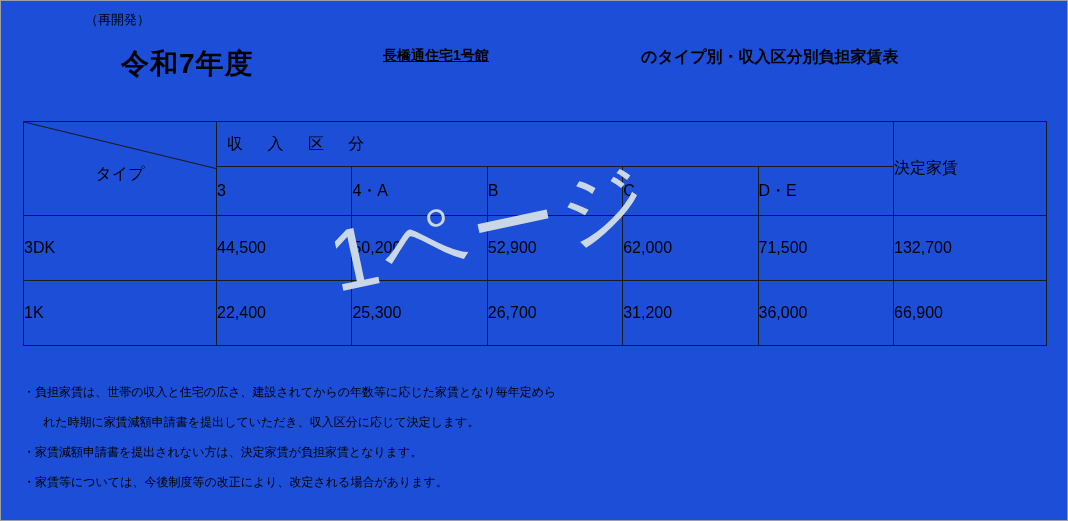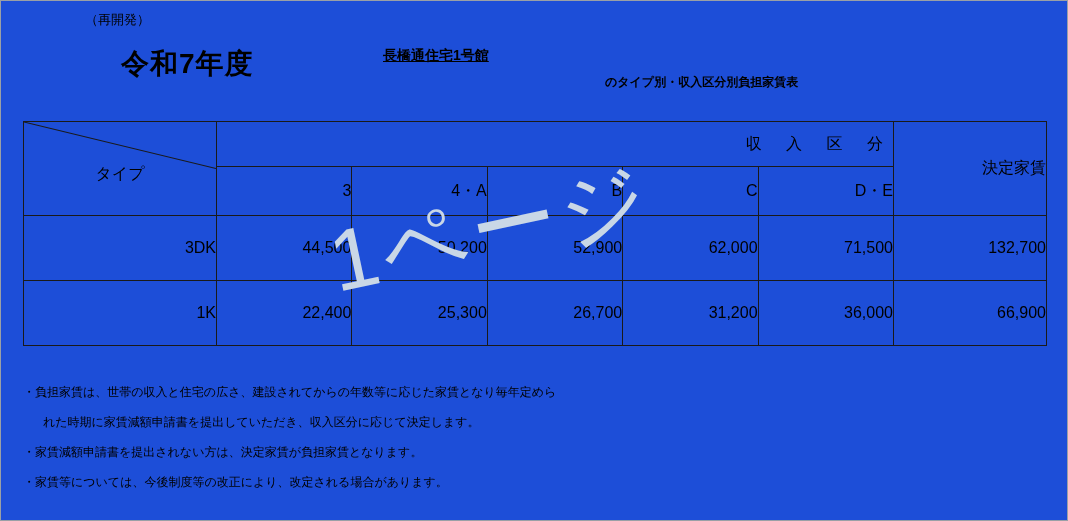--- a/index.html
+++ b/index.html
@@ -39,39 +39,38 @@
     position: absolute;
     left: 382px;
     top: 46px;
     font-size: 14px;
     font-weight: bold;
     letter-spacing: 0px;
     text-decoration: underline;
   }
   .title-tail {
     position: absolute;
-    left: 604px;
+    left: 640px;
     top: 46px;
-    font-size: 12px;
+    font-size: 16px;
     font-weight: bold;
     letter-spacing: 0px;
-    margin-top: 27px;
   }
 
   table.rent {
     position: absolute;
     left: 22px;
     top: 120px;
     width: 1024px;
     border-collapse: collapse;
     table-layout: fixed;
   }
   table.rent td, table.rent th {
     border: 1px solid #1a1a1a;
-    text-align: right;
+    text-align: left;
     vertical-align: middle;
     font-weight: normal;
     font-size: 16px;
     padding: 0;
   }
   .hdr-type {
     width: 192px;
     height: 92px;
     font-size: 15px;
   }

